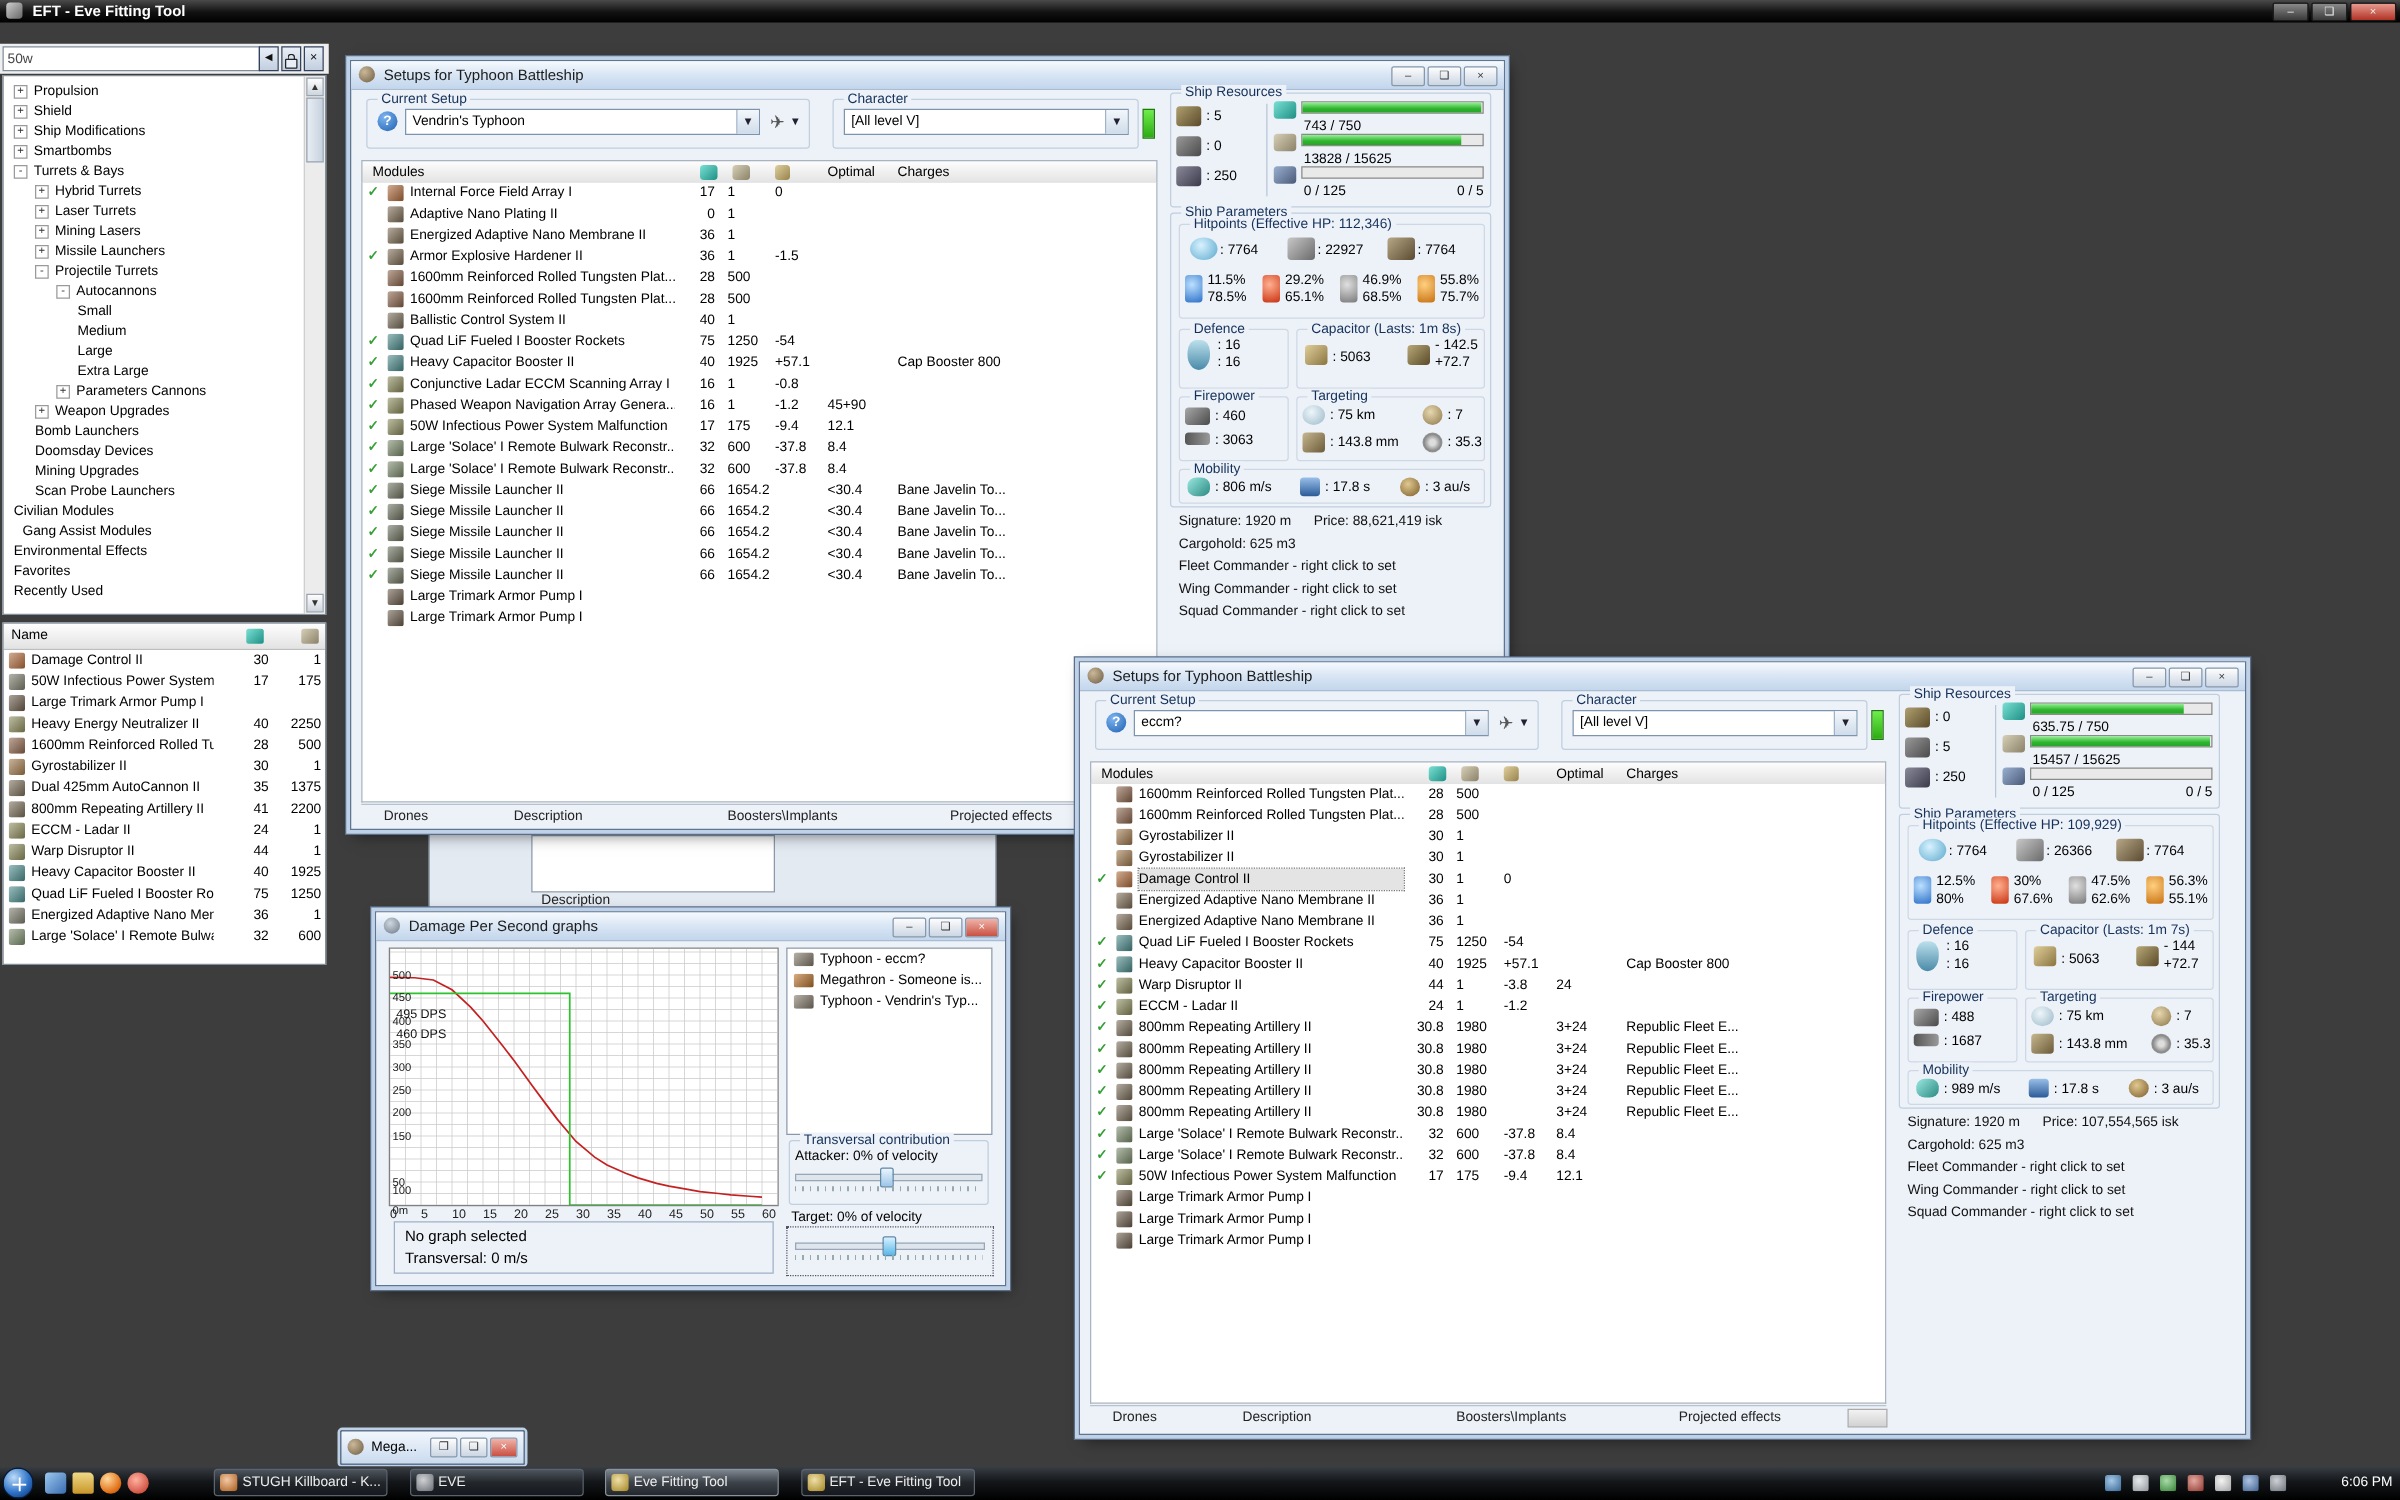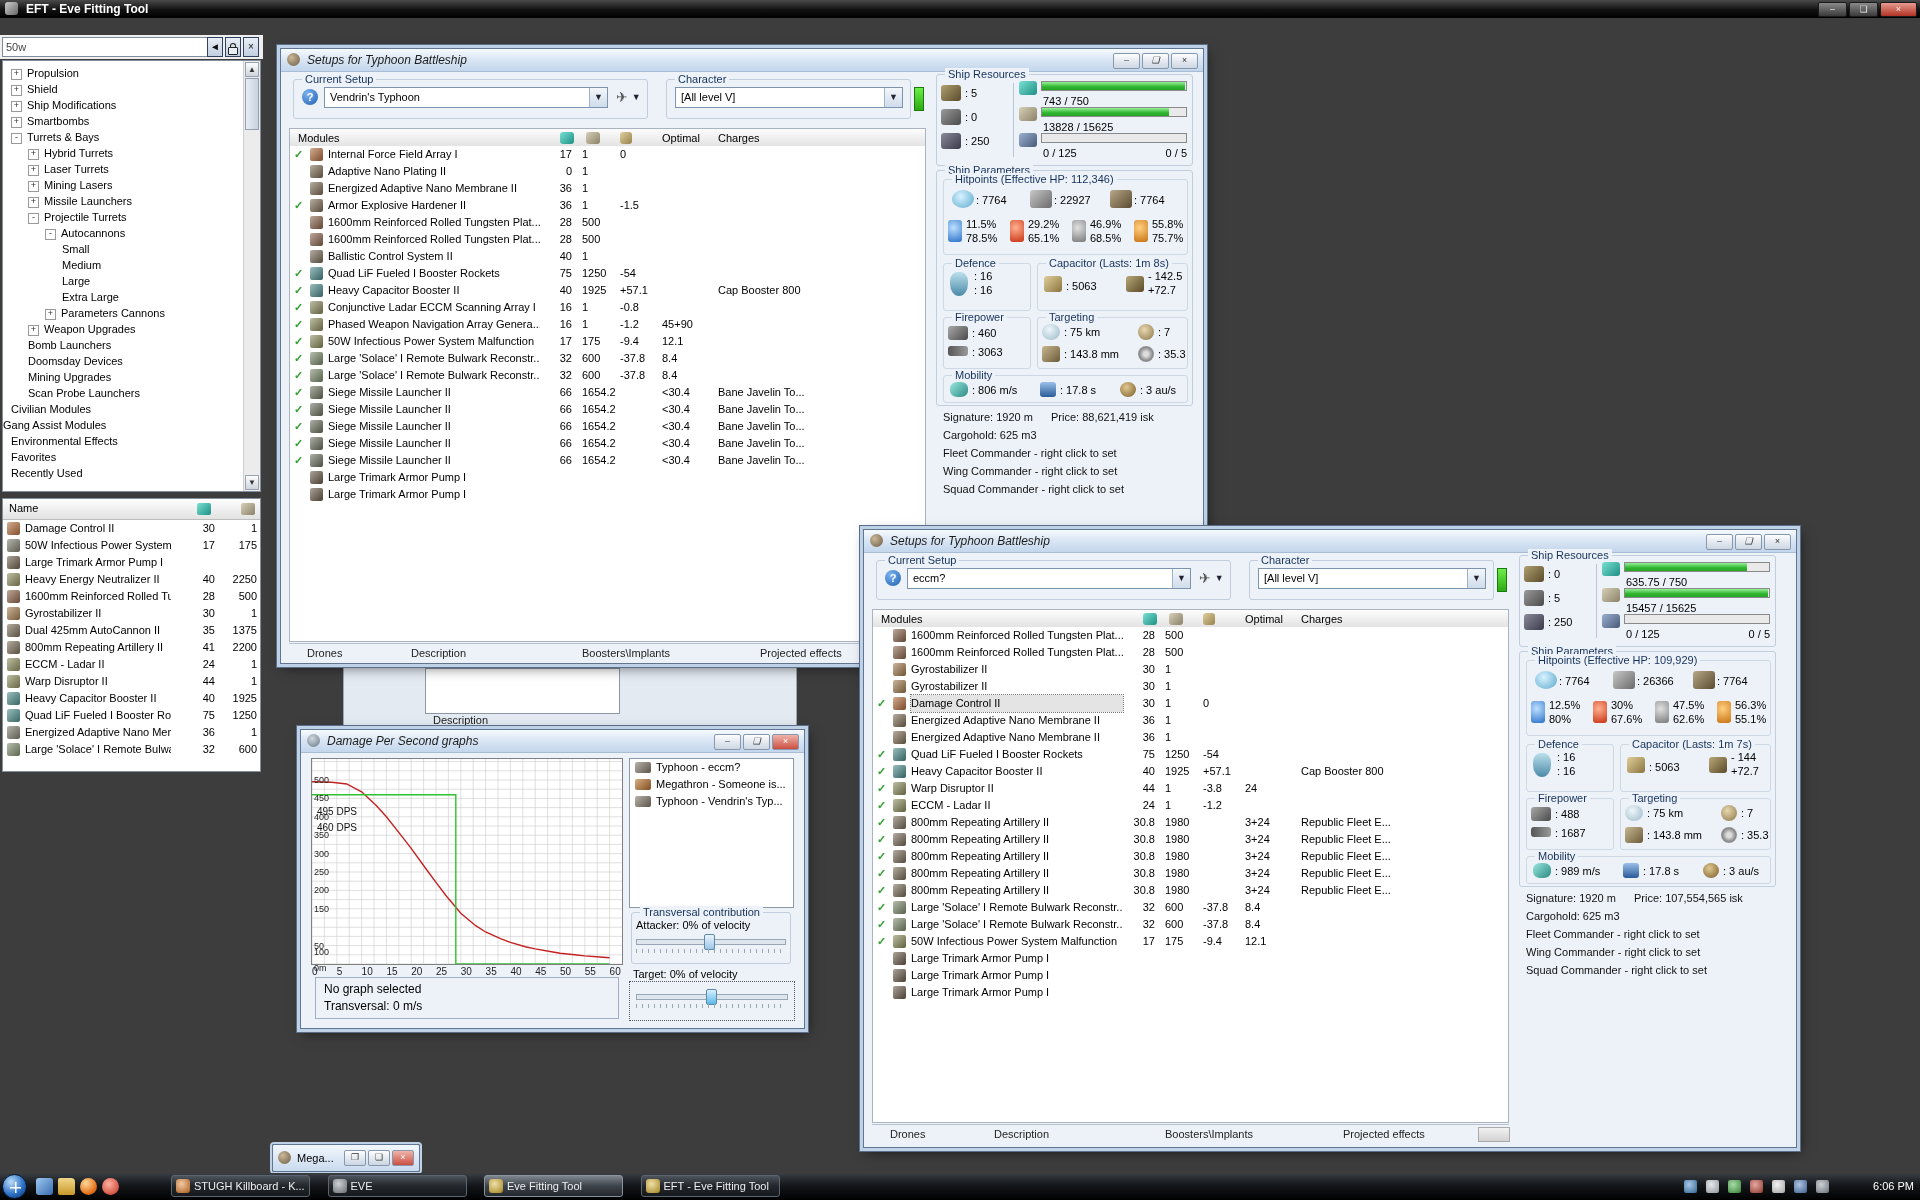--- a/index.html
+++ b/index.html
@@ -45,21 +45,21 @@
       background:linear-gradient(135deg,rgba(255,255,255,.45),rgba(0,0,0,.25)),#7a7a6a;}
   .trow .tn{position:absolute;left:22px;width:146px;overflow:hidden;white-space:nowrap;}
   .trow .c1{position:absolute;left:168px;width:44px;text-align:right;}
   .trow .c2{position:absolute;left:210px;width:44px;text-align:right;}
   .left-tabs{position:absolute;left:0;top:1157px;width:263px;height:16px;color:#9a9a9a;margin-top:34px;}
   .left-tabs span{position:absolute;top:0;}
   
   .swin{position:absolute;background:#edf2f9;border:1px solid #5f7693;
         box-shadow:0 0 0 3px #bed1e7,0 0 0 4px #5a6e88,3px 4px 12px rgba(0,0,0,.55);}
   .swin-tb{position:absolute;left:0;top:0;right:0;height:22px;
-           background:linear-gradient(#f6fafd,#d8e5f4 50%,#c3d6ec);border-bottom:1px solid #a8bcd4;font-style:italic;}
+           background:linear-gradient(#f6fafd,#d8e5f4 50%,#c3d6ec);border-bottom:1px solid #a8bcd4;}
   .swin-ico{position:absolute;left:6px;top:4px;width:13px;height:13px;border-radius:50%;
             background:radial-gradient(circle at 35% 35%,#cbb89a,#6b5a40);}
   .swin-title{position:absolute;left:26px;top:4px;font-size:12px;color:#1c1c1c;}
   .wbtns{position:absolute;right:5px;top:4px;display:flex;gap:2px;}
   .wb{width:25px;height:14px;background:linear-gradient(#fdfdfd,#ccd6e3);border:1px solid #8798ac;
       border-radius:2px;font-size:9px;line-height:13px;text-align:center;color:#333;}
   .wb.red{background:linear-gradient(#f0b4aa,#c94f41);color:#fff;}
   .gb{position:absolute;border:1px solid #c0cede;border-radius:3px;box-sizing:border-box;}
   .gb-lbl{position:absolute;left:8px;top:-7px;background:#edf2f9;padding:0 3px;color:#15315a;}
   .help-ico{position:absolute;left:8px;top:12px;width:16px;height:16px;border-radius:50%;
@@ -170,21 +170,21 @@
         <div class="tree-item" style="padding-left: 59px;"><span>Medium</span></div>
         <div class="tree-item" style="padding-left: 59px;"><span>Large</span></div>
         <div class="tree-item" style="padding-left: 59px;"><span>Extra Large</span></div>
         <div class="tree-item" style="padding-left: 42px;"><span class="expander">+</span><span>Parameters Cannons</span></div>
         <div class="tree-item" style="padding-left: 25px;"><span class="expander">+</span><span>Weapon Upgrades</span></div>
         <div class="tree-item" style="padding-left: 25px;"><span>Bomb Launchers</span></div>
         <div class="tree-item" style="padding-left: 25px;"><span>Doomsday Devices</span></div>
         <div class="tree-item" style="padding-left: 25px;"><span>Mining Upgrades</span></div>
         <div class="tree-item" style="padding-left: 25px;"><span>Scan Probe Launchers</span></div>
         <div class="tree-item" style="padding-left: 8px;"><span>Civilian Modules</span></div>
-        <div class="tree-item" style="padding-left: 0;"><span>Gang Assist Modules</span></div>
+        <div class="tree-item" style="padding-left: 15px;"><span>Gang Assist Modules</span></div>
         <div class="tree-item" style="padding-left: 8px;"><span>Environmental Effects</span></div>
         <div class="tree-item" style="padding-left: 8px;"><span>Favorites</span></div>
         <div class="tree-item" style="padding-left: 8px;"><span>Recently Used</span></div>
       </div>
     <div class="tree-scroll">
       <div class="scr-btn" style="top:1px;">▲</div>
       <div class="scr-thumb"></div>
       <div class="scr-btn" style="bottom:1px;">▼</div>
     </div>
   </div>

